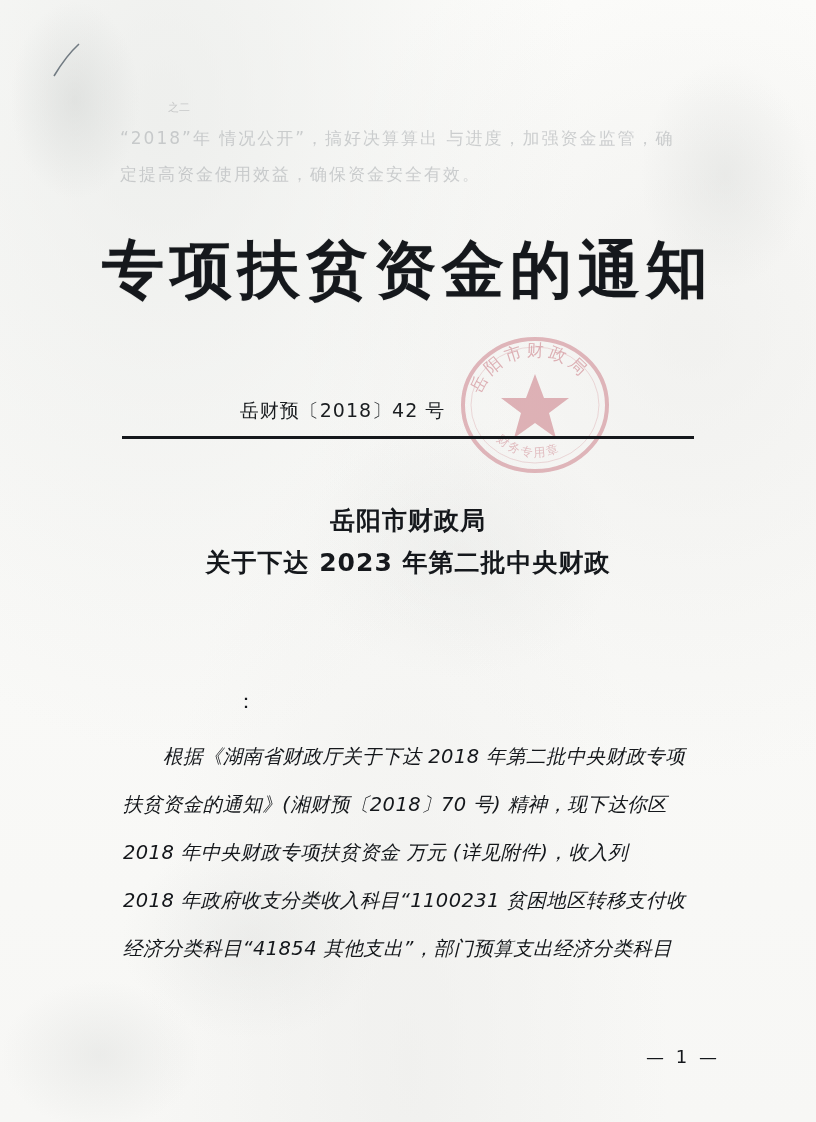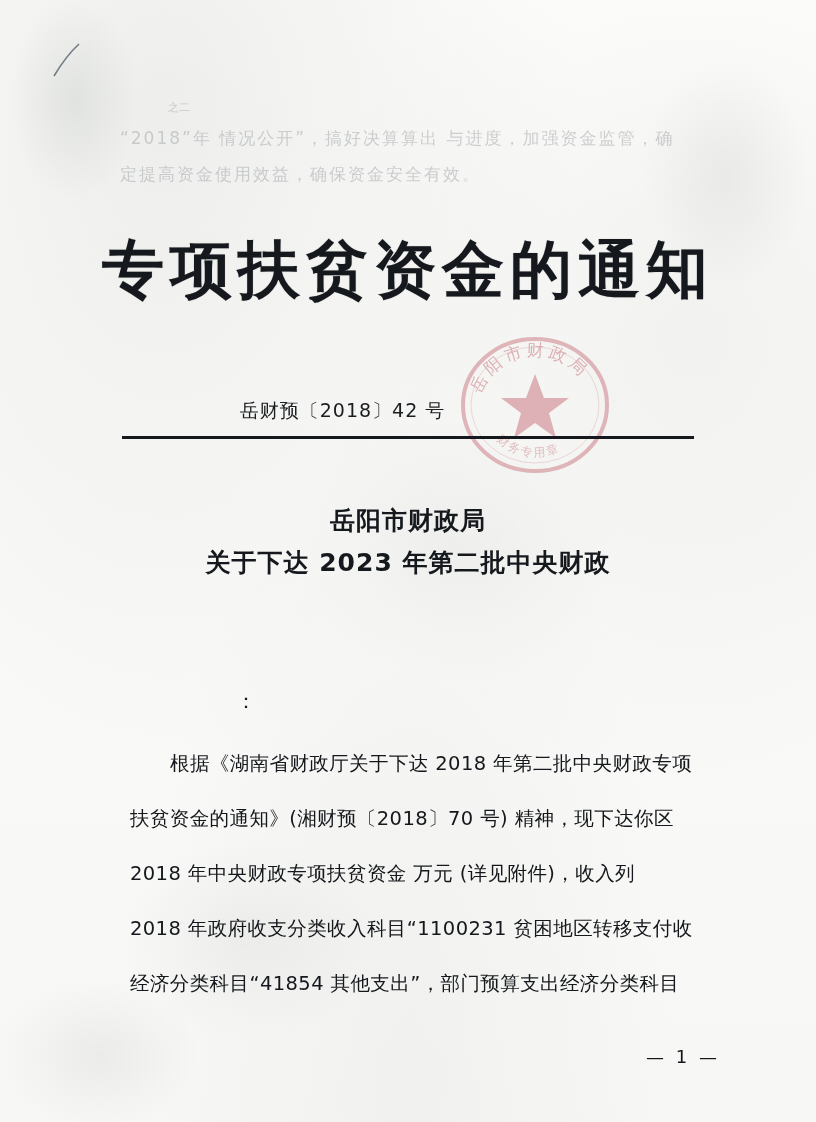--- a/index.html
+++ b/index.html
@@ -151,22 +151,23 @@
     left: 118px;
     top: 730px;
     width: 580px;
     font-family: "DejaVu Sans", "Liberation Sans", sans-serif;
     font-size: 19.5px;
     line-height: 43px;
     color: #14171b;
     letter-spacing: 0.4px;
   }
   .body-text p {
-    margin: 12px;
+    margin: 5px;
     white-space: nowrap;
+    font-style: italic;
   }
   .indent { text-indent: 40px; }
 
   .page-number {
     position: absolute;
     left: 0;
     top: 1046px;
     width: 816px;
     text-align: right;
     padding-right: 96px;

